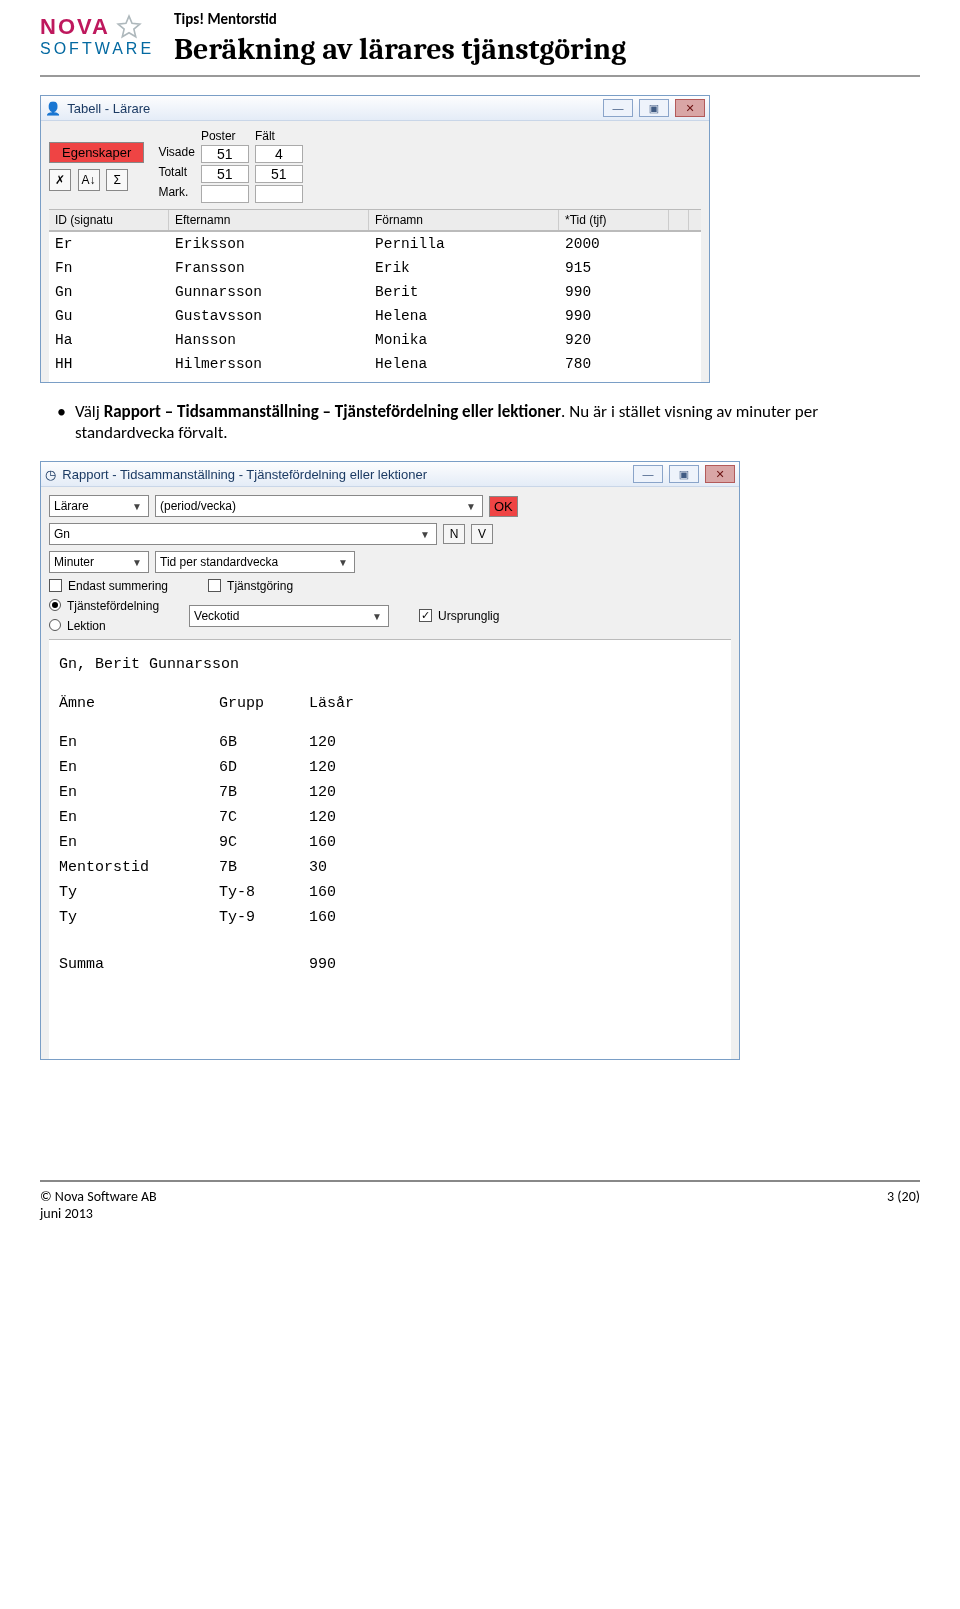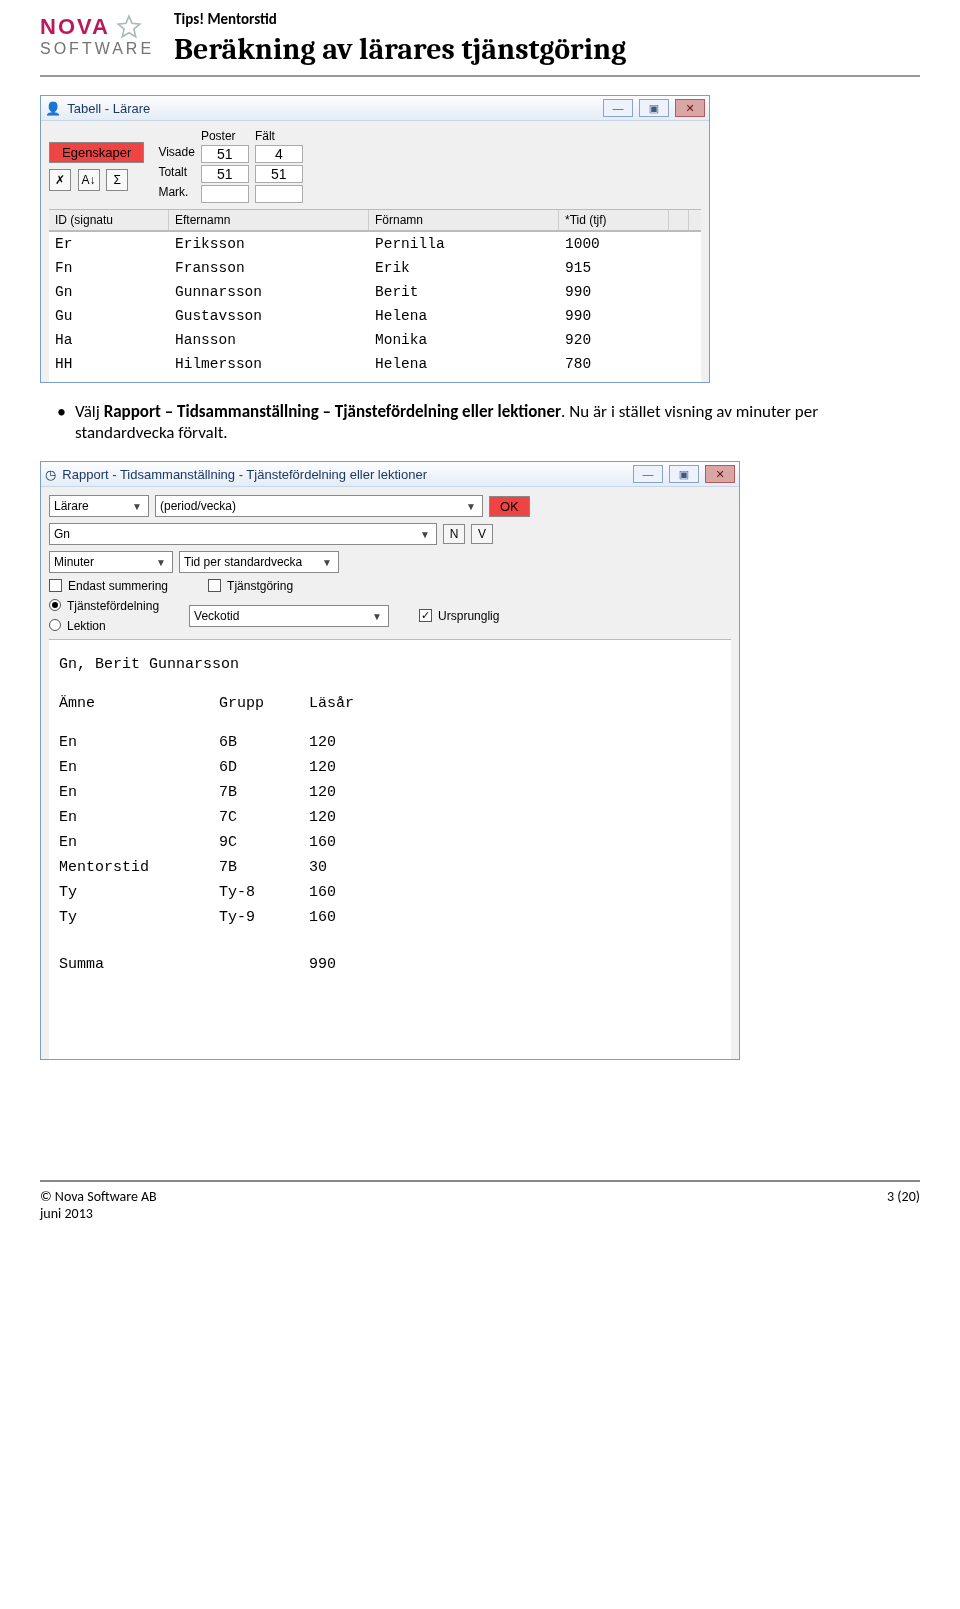--- a/index.html
+++ b/index.html
@@ -27,21 +27,21 @@
     display: flex;
     flex-direction: column;
     align-items: flex-start;
     font-family: Arial, sans-serif;
     padding-top: 4px;
   }
   .logo-row1 {
     display: flex; align-items: center; gap: 6px;
     color: #be185d; font-weight: bold; letter-spacing: 2px; font-size: 22px;
   }
-  .logo-row2 { color: #737373; letter-spacing: 3px; font-size: 16px; }
+  .logo-row2 { color: #0369a1; letter-spacing: 3px; font-size: 16px; }
   .star {
     width: 26px; height: 26px; stroke: #aeb8bc; fill: none; stroke-width: 1.5;
   }
 
   
   .win {
     border: 1px solid #7a9ec6;
     background: #f4f4f4;
     font-family: Tahoma, Arial, sans-serif;
     font-size: 13px;
@@ -223,21 +223,21 @@
         <div class="ch">ID (signatu</div>
         <div class="ch">Efternamn</div>
         <div class="ch">Förnamn</div>
         <div class="ch">*Tid (tjf)</div>
         <div class="ch"></div>
       </div>
       <div class="data-area" id="teacher-rows">
           <div>Er</div>
           <div>Eriksson</div>
           <div>Pernilla</div>
-          <div>1000</div>
+          <div>2000</div>
           <div>Fn</div>
           <div>Fransson</div>
           <div>Erik</div>
           <div>915</div>
           <div>Gn</div>
           <div>Gunnarsson</div>
           <div>Berit</div>
           <div>990</div>
           <div>Gu</div>
           <div>Gustavsson</div>
@@ -270,36 +270,36 @@
     <div class="win-body">
       <div class="form-row">
         <span class="select" style="width:100px">
             <span>Lärare</span>
             <span class="arrow">▼</span>
           </span>
         <span class="select" style="width:328px">
             <span>(period/vecka)</span>
             <span class="arrow">▼</span>
           </span>
-        <span class="btn" style="padding:2px 10px">OK</span>
+        <span class="btn" style="padding:2px 4px">OK</span>
       </div>
       <div class="form-row">
         <span class="select" style="width:388px">
             <span>Gn</span>
             <span class="arrow">▼</span>
           </span>
         <span class="tiny-btn">N</span>
         <span class="tiny-btn">V</span>
       </div>
       <div class="form-row">
-        <span class="select" style="width:124px">
+        <span class="select" style="width:100px">
             <span>Minuter</span>
             <span class="arrow">▼</span>
           </span>
-        <span class="select" style="width:160px">
+        <span class="select" style="width:200px">
             <span>Tid per standardvecka</span>
             <span class="arrow">▼</span>
           </span>
       </div>
       <div class="form-row" style="gap:40px">
         <span class="chk">
             <span class="box"></span>
             <span>Endast summering</span>
           </span>
         <span class="chk">

